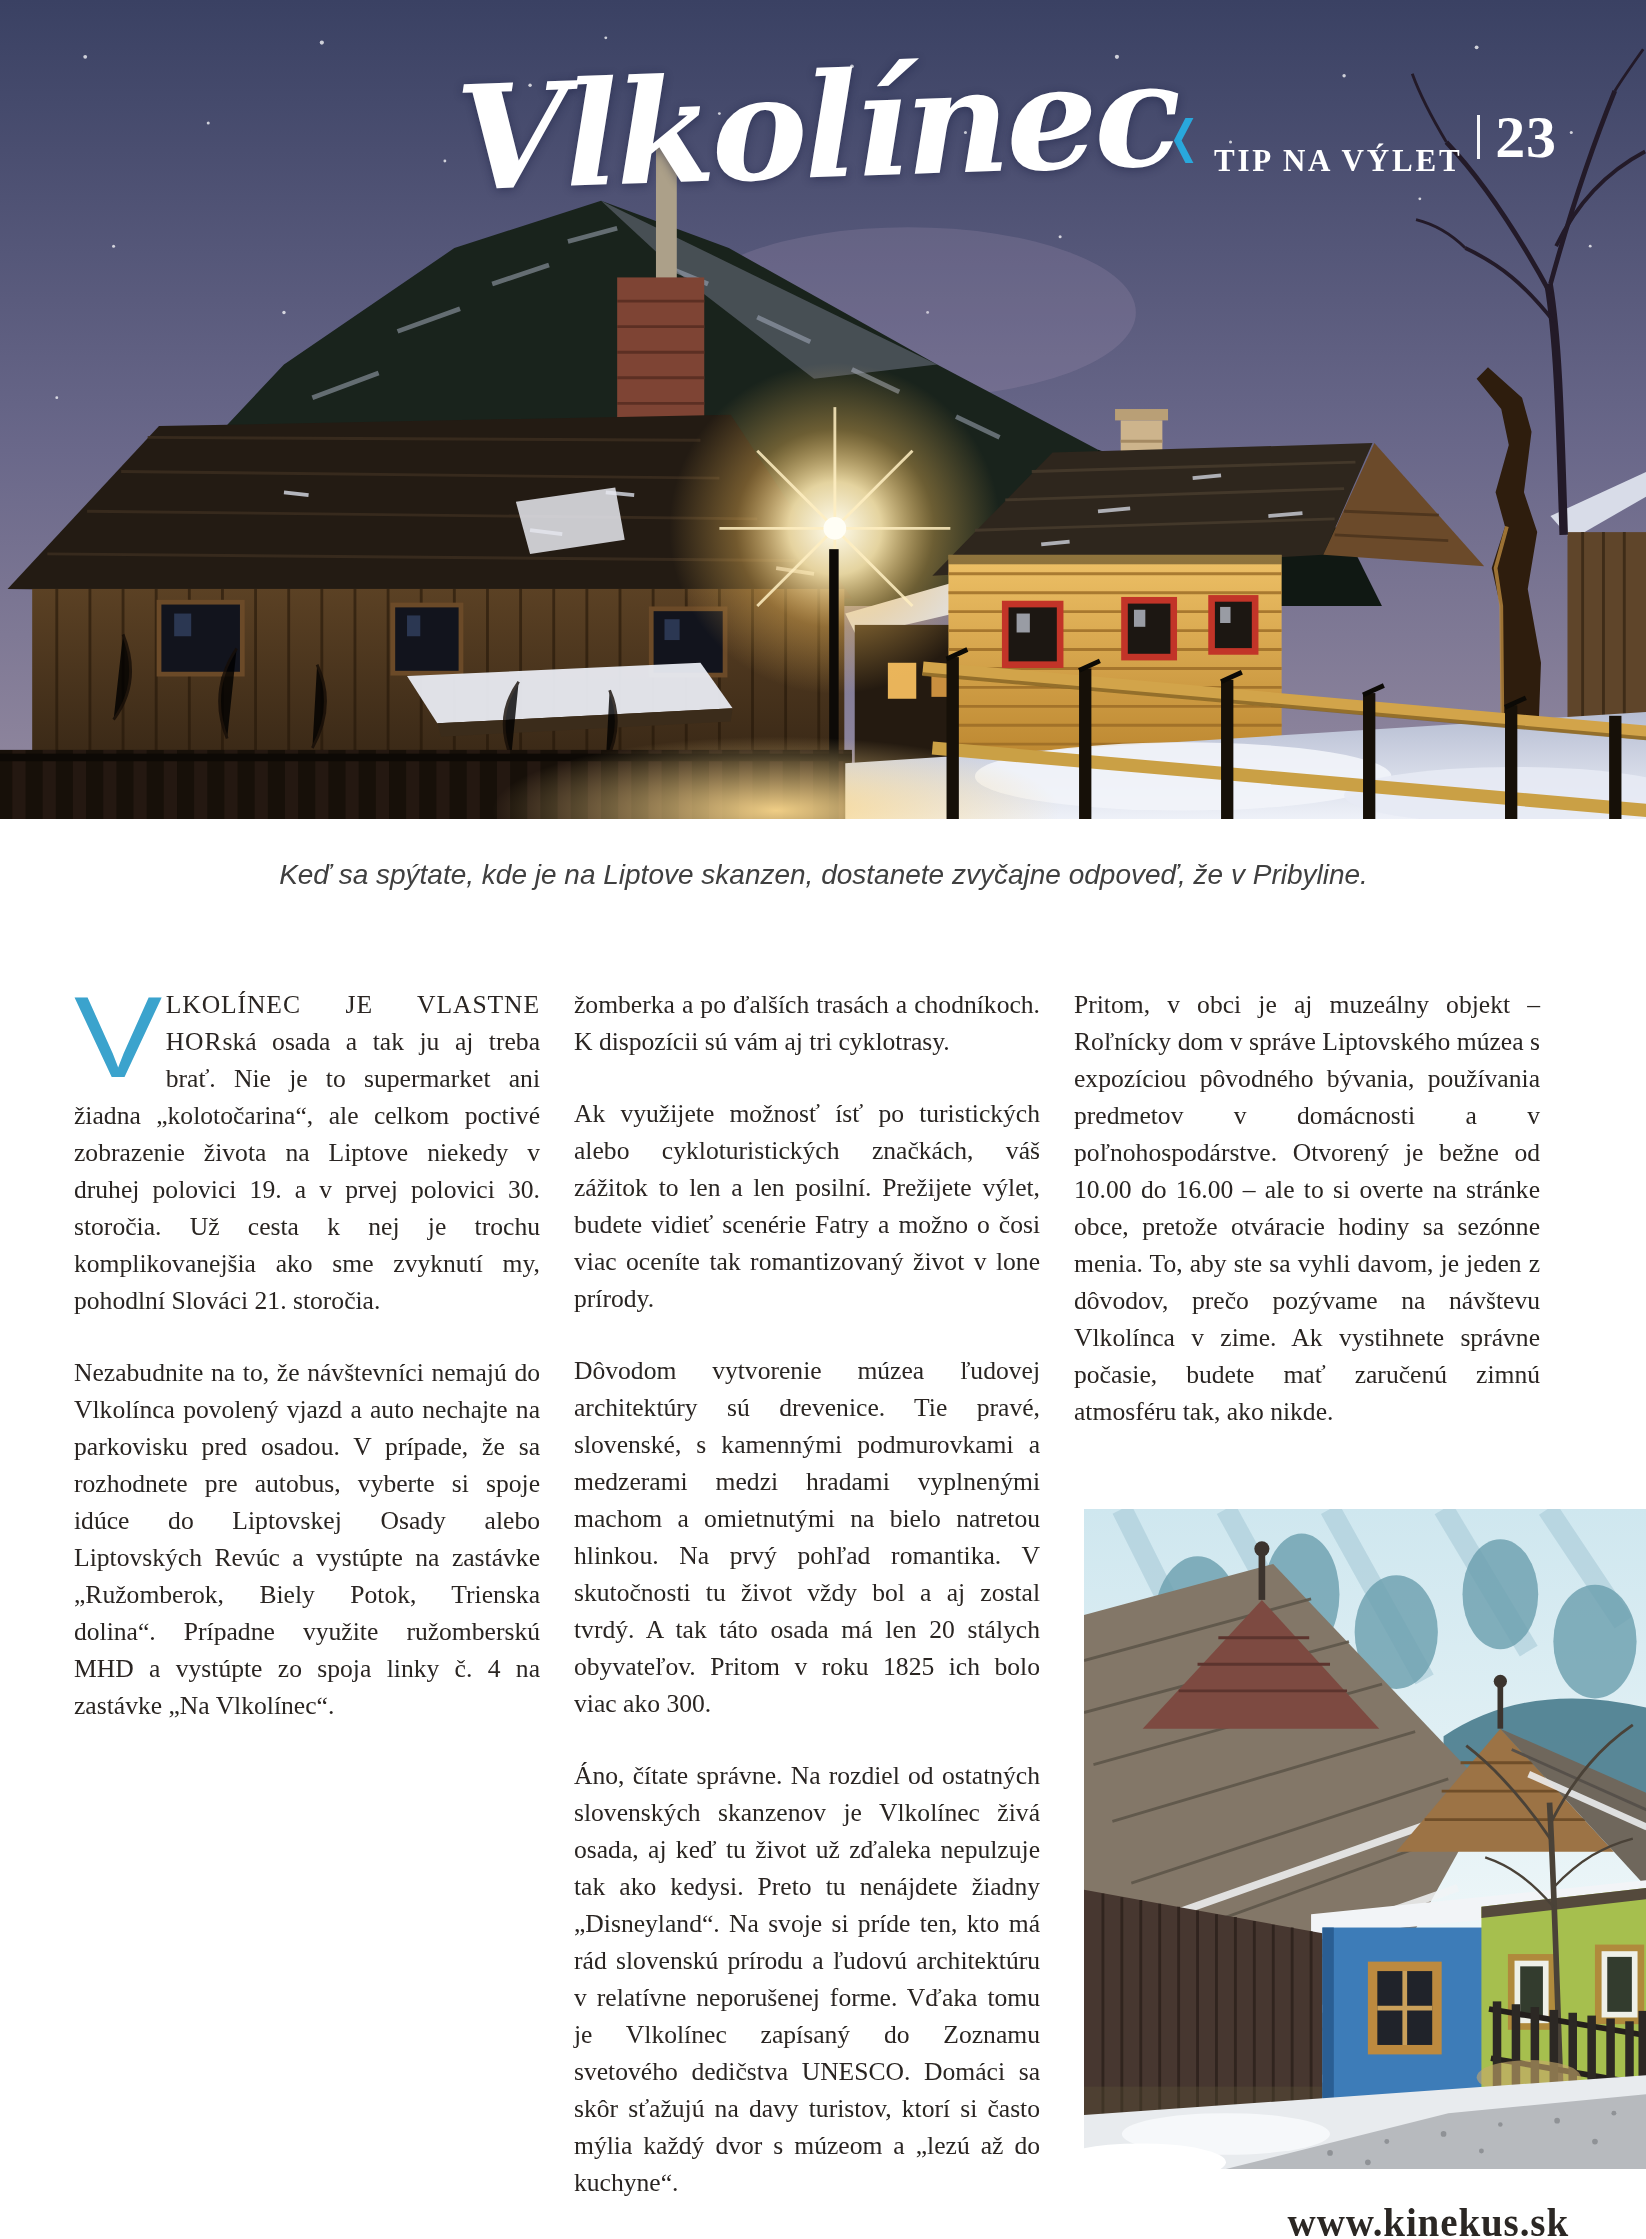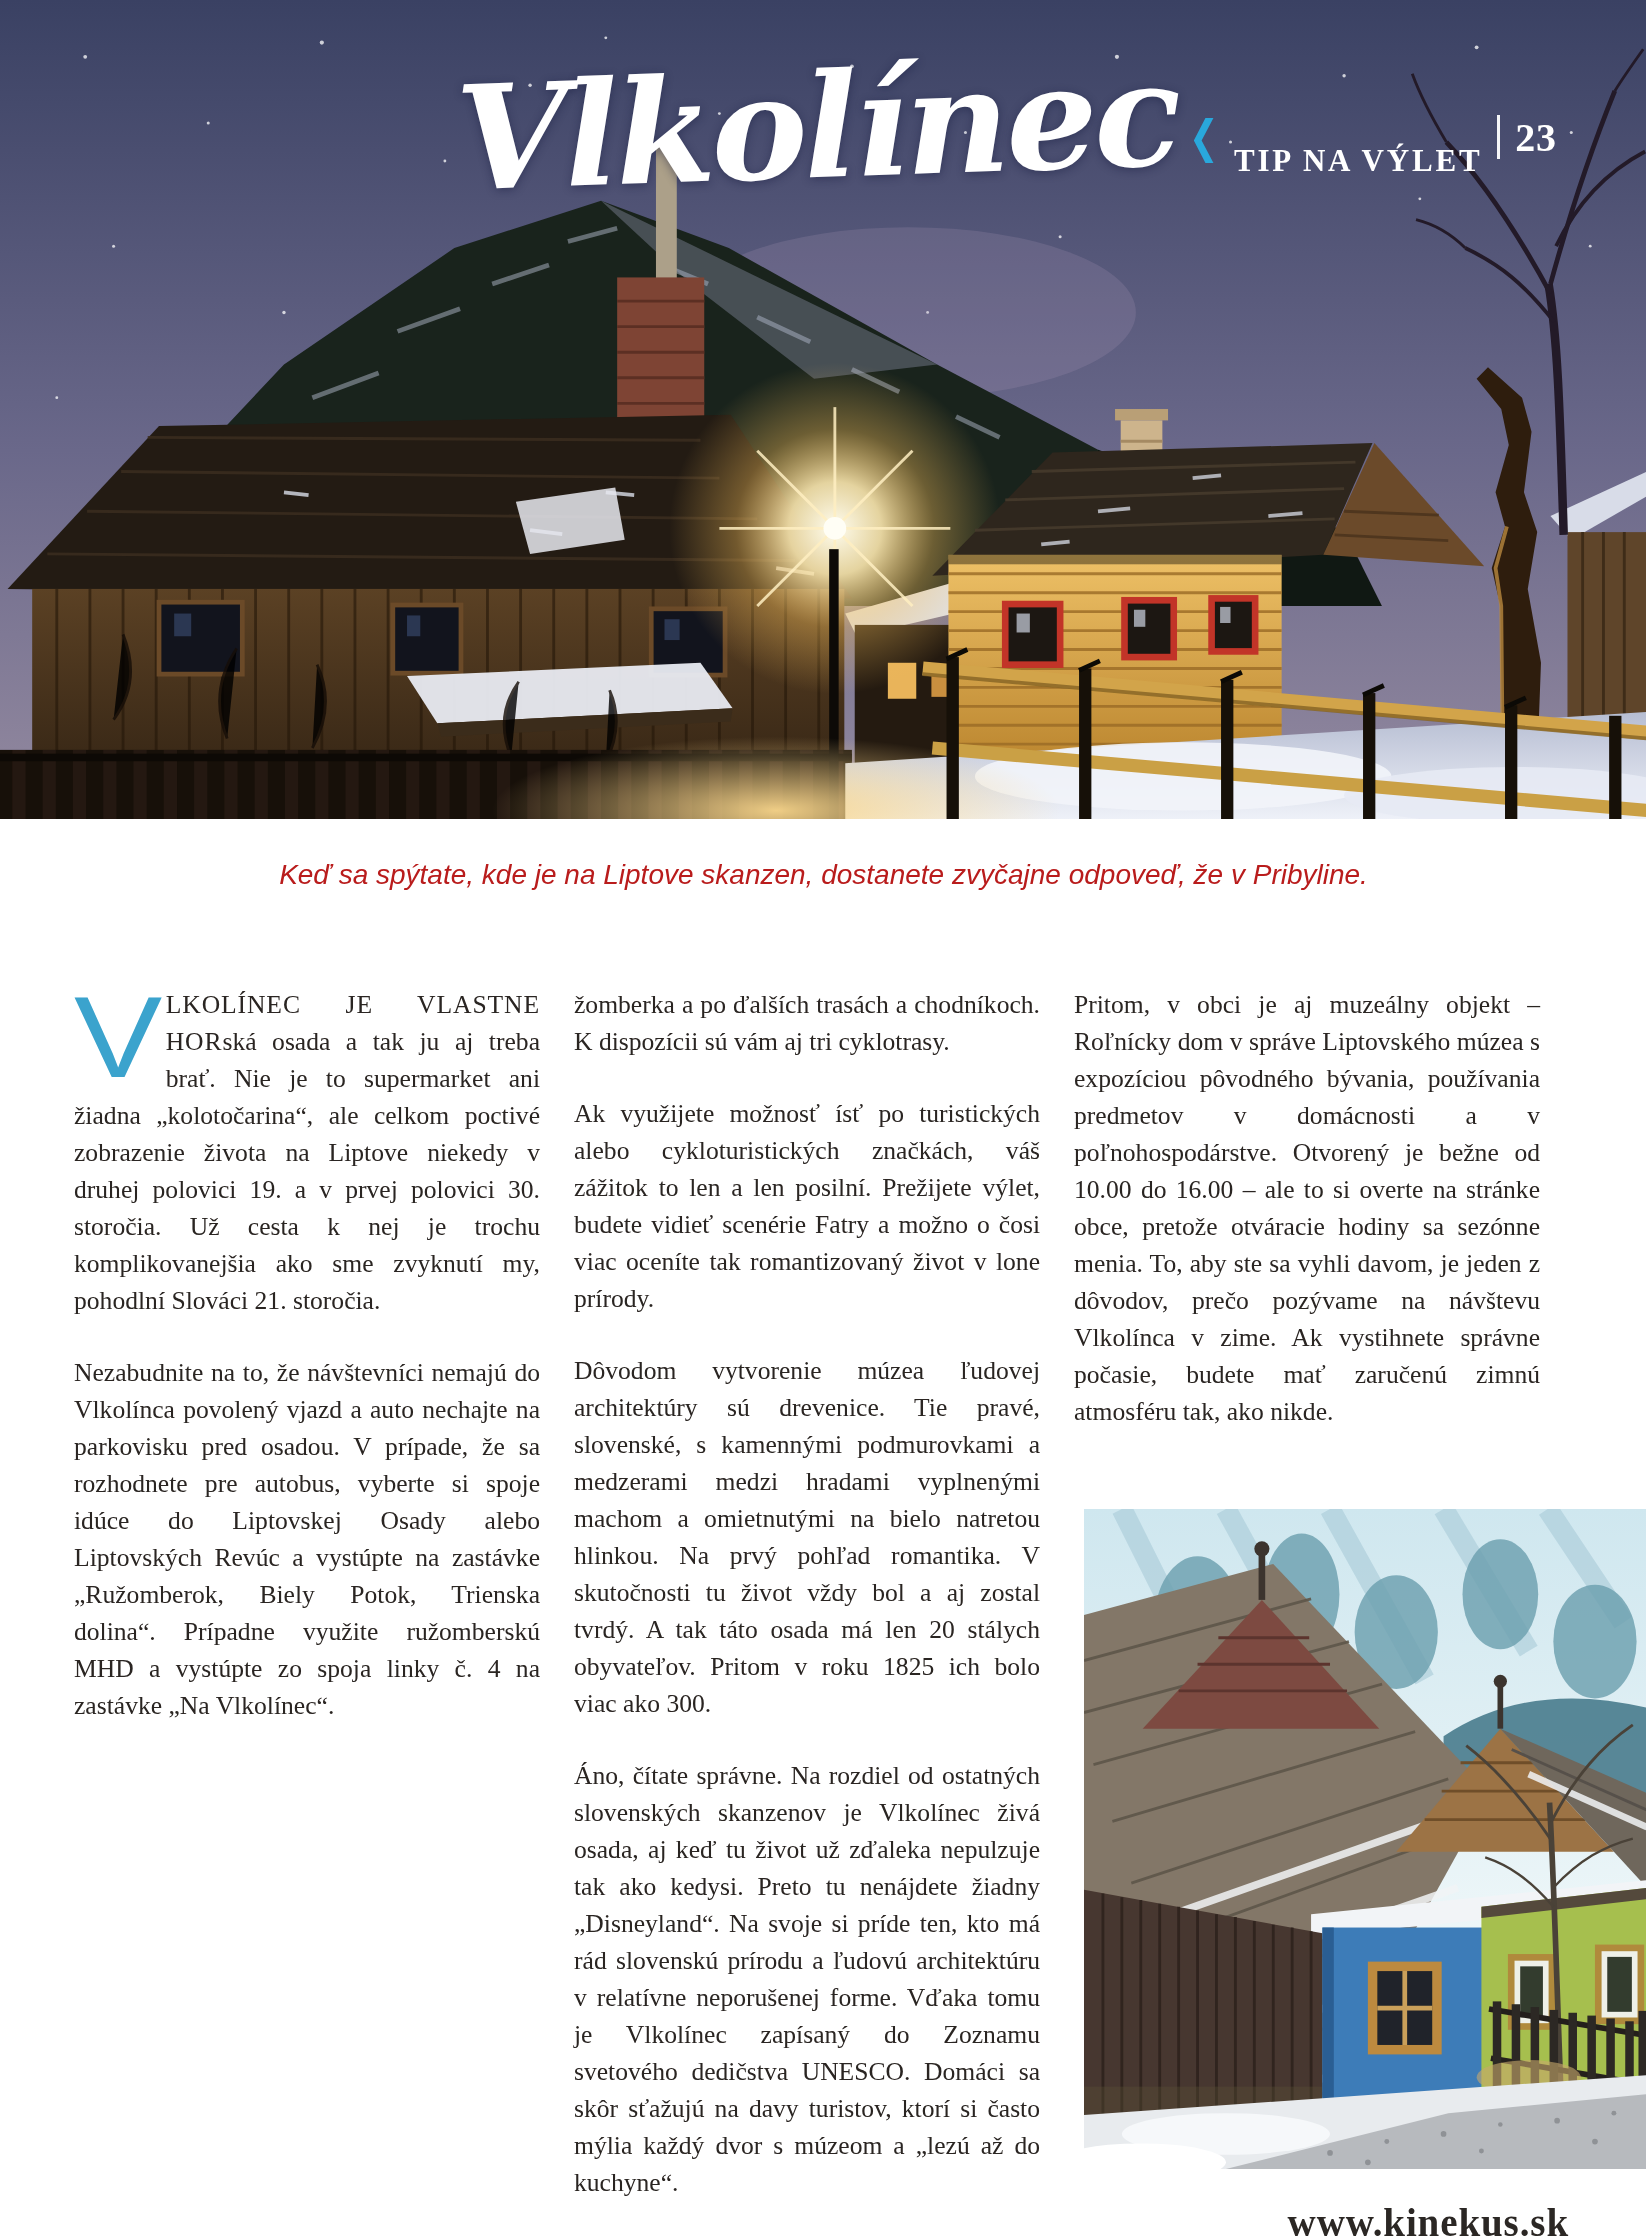--- a/index.html
+++ b/index.html
@@ -6,30 +6,30 @@
   .page{position:relative;width:1647px;height:2239px;background:#ffffff;overflow:hidden;
         font-family:"Liberation Serif",serif;}
 
   
   .hero{position:absolute;left:0;top:0;width:1647px;height:819px;overflow:hidden;}
   .hero svg{display:block;}
   .hero-header{position:absolute;top:95px;right:90px;display:flex;align-items:center;gap:15px;color:#ffffff;}
   .hero-header .chev{color:#29a8dc;font-size:36px;line-height:1;transform:scaleY(1.25);font-family:"DejaVu Sans",sans-serif;}
   .hero-header .sect{font-family:"Liberation Serif",serif;font-size:31px;letter-spacing:2.8px;font-weight:600;margin-top:48px;}
   .hero-header .bar{width:2.8px;height:44px;background:#ffffff;opacity:.95;}
-  .hero-header .pnum{font-size:40px;font-weight:600;letter-spacing:0.9px;}
+  .hero-header .pnum{font-size:60px;font-weight:600;letter-spacing:0.9px;}
   .hero-title{position:absolute;left:443px;top:55px;width:748px;text-align:center;
       font-family:"DejaVu Serif",serif;font-style:italic;font-weight:700;
       font-size:144px;line-height:1;color:#ffffff;transform:rotate(-2deg);
       text-shadow:0 1.9px 9.5px rgba(20,25,60,.45);letter-spacing:-3.8px;}
 
   
   .lede{position:absolute;left:0;top:855px;width:1647px;text-align:center;
         font-family:"Liberation Sans",sans-serif;font-style:italic;
-        color:#b91c1c;font-size:28px;line-height:39px;}
+        color:#404040;font-size:28px;line-height:39px;}
 
   
   .cols{position:absolute;left:74px;top:986px;width:1465px;display:flex;gap:34px;}
   .col{width:466px;flex:0 0 466px;}
   .col p{font-size:25.6px;line-height:37px;text-align:justify;color:#2a2522;margin:0 0 35px 0;}
   .dropcap{float:left;font-family:"Liberation Sans",sans-serif;font-weight:400;
       color:#3ba3cd;font-size:115px;line-height:91px;margin:5.7px 15px 0 0;transform:scaleX(1.15);transform-origin:left top;}
   .leadcaps{letter-spacing:0.9px;}
 
   

